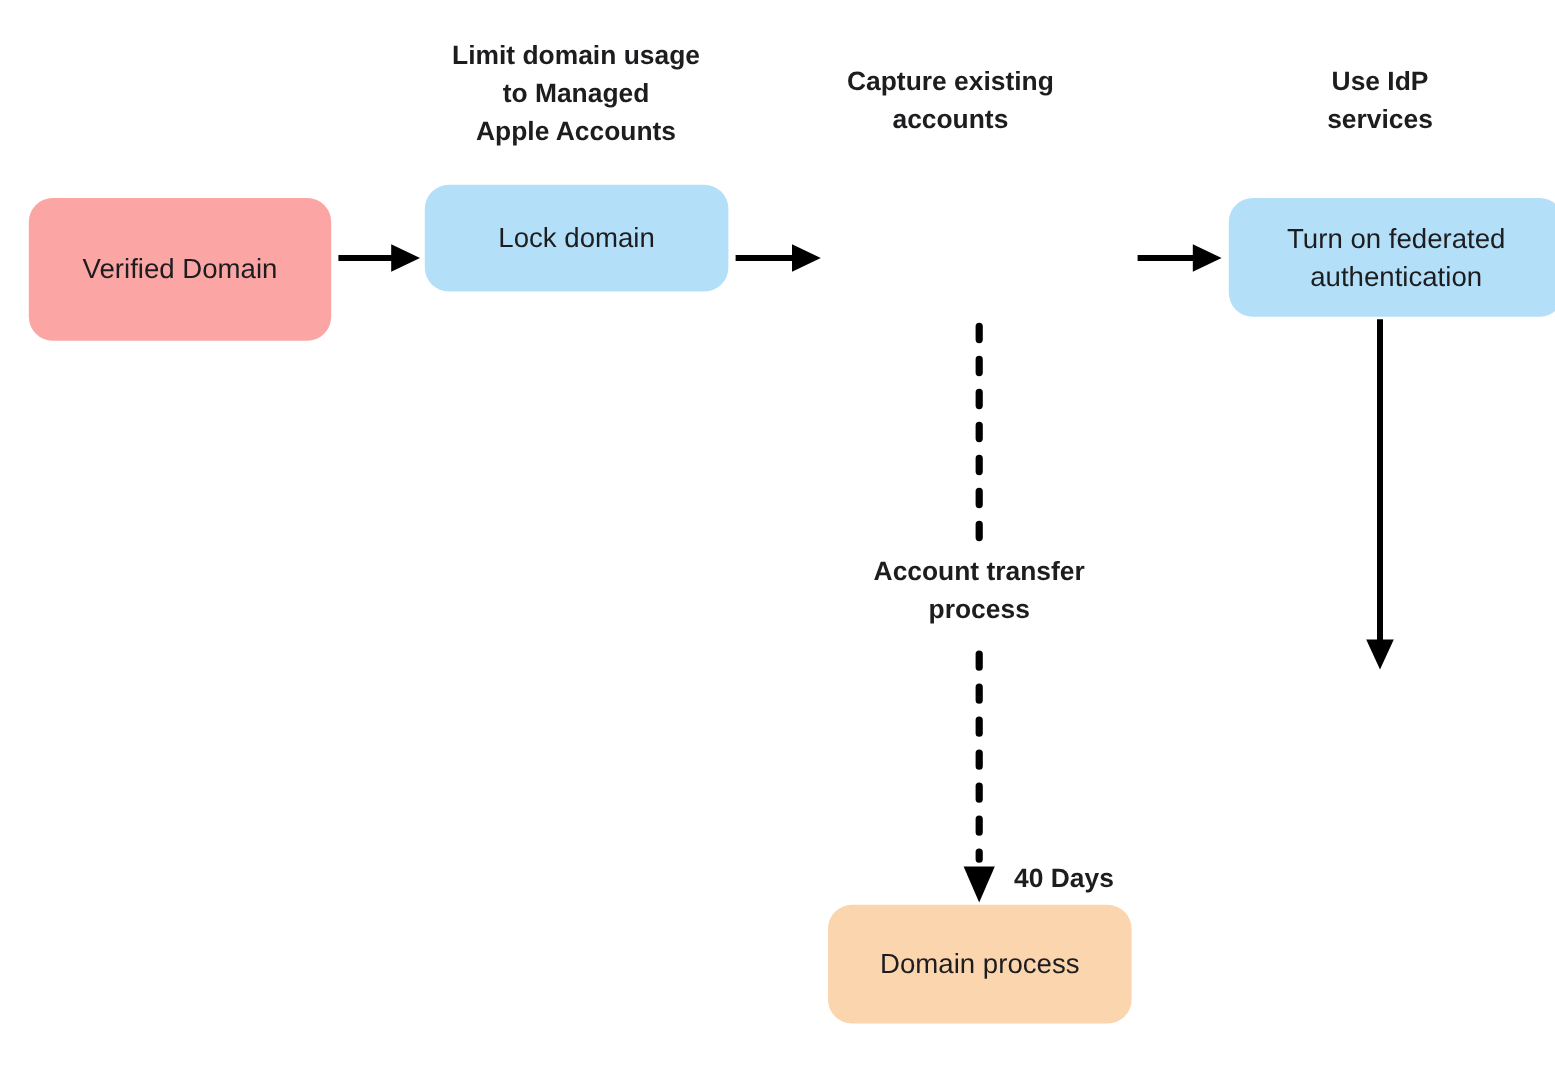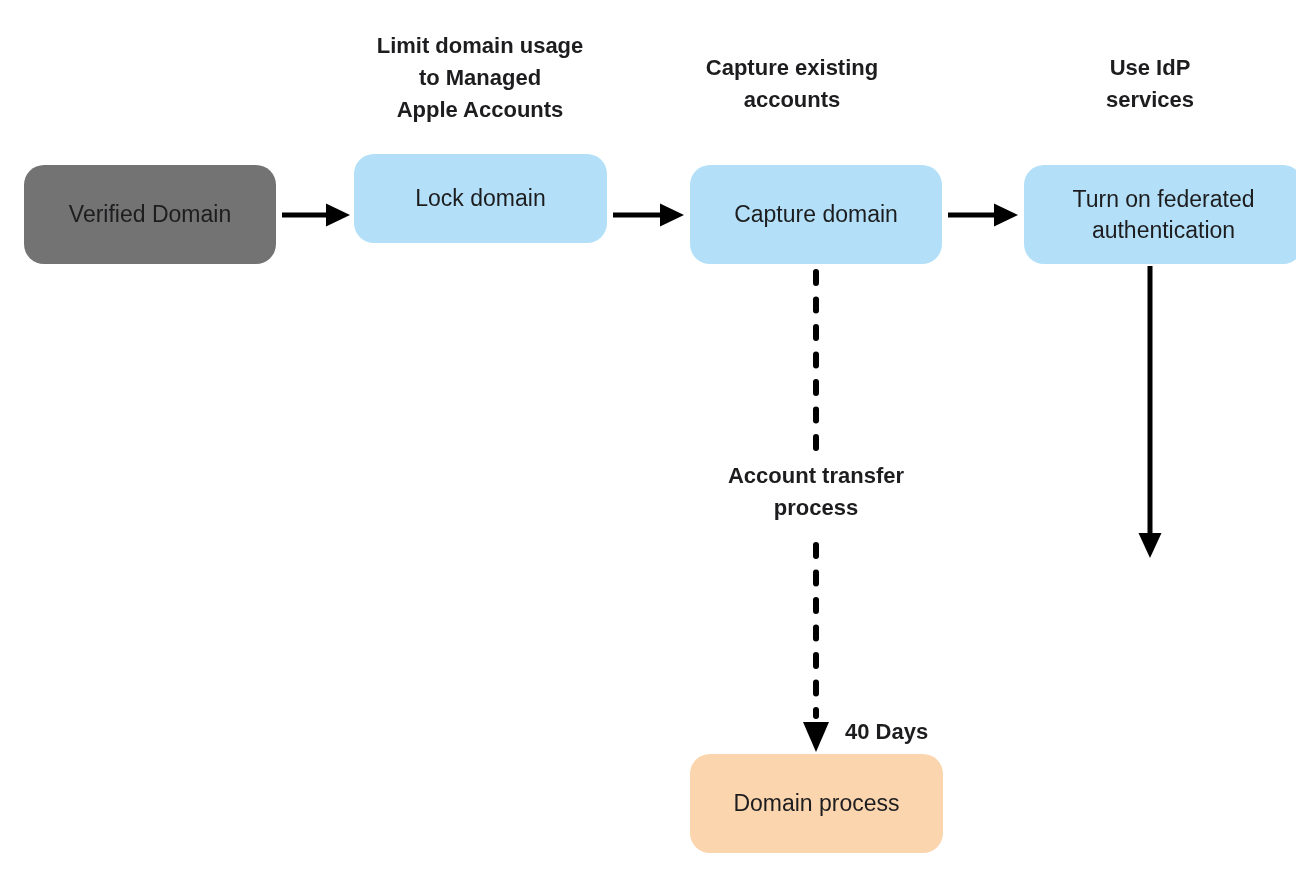--- a/index.html
+++ b/index.html
@@ -97,25 +97,24 @@
 accounts</div>
 
   <div class="note" style="left:1000px; top:52px; width:300px;">Use IdP
 services</div>
 
   <div class="note" style="left:666px; top:460px; width:300px;">Account transfer
 process</div>
 
   <div class="note" style="left:845px; top:716px;">40 Days</div>
 
-  <div class="node" style="left: 24px; top: 165px; width: 252px; height: 99px; background-color: #737373;">Verified Domain</div>
+  <div class="node" style="left: 24px; top: 165px; width: 252px; height: 119px; background-color: #fca5a5;">Verified Domain</div>
 
   <div class="node" style="left: 354px; top: 154px; width: 253px; height: 89px; background-color: rgb(179, 224, 248);">Lock domain</div>
 
-  <div class="node" style="left: 690px; top: 165px; width: 252px; height: 99px; background-color: rgb(179, 224, 248);">Capture domain</div>
 
   <div class="node" style="left: 1024px; top: 165px; width: 279px; height: 99px; background-color: rgb(179, 224, 248);">Turn on federated
 authentication</div>
 
 
   <div class="node" style="left: 690px; top: 754px; width: 253px; height: 99px; background-color: rgb(251, 213, 174);">Domain process</div>
 
 </div>
 
 </body></html>

